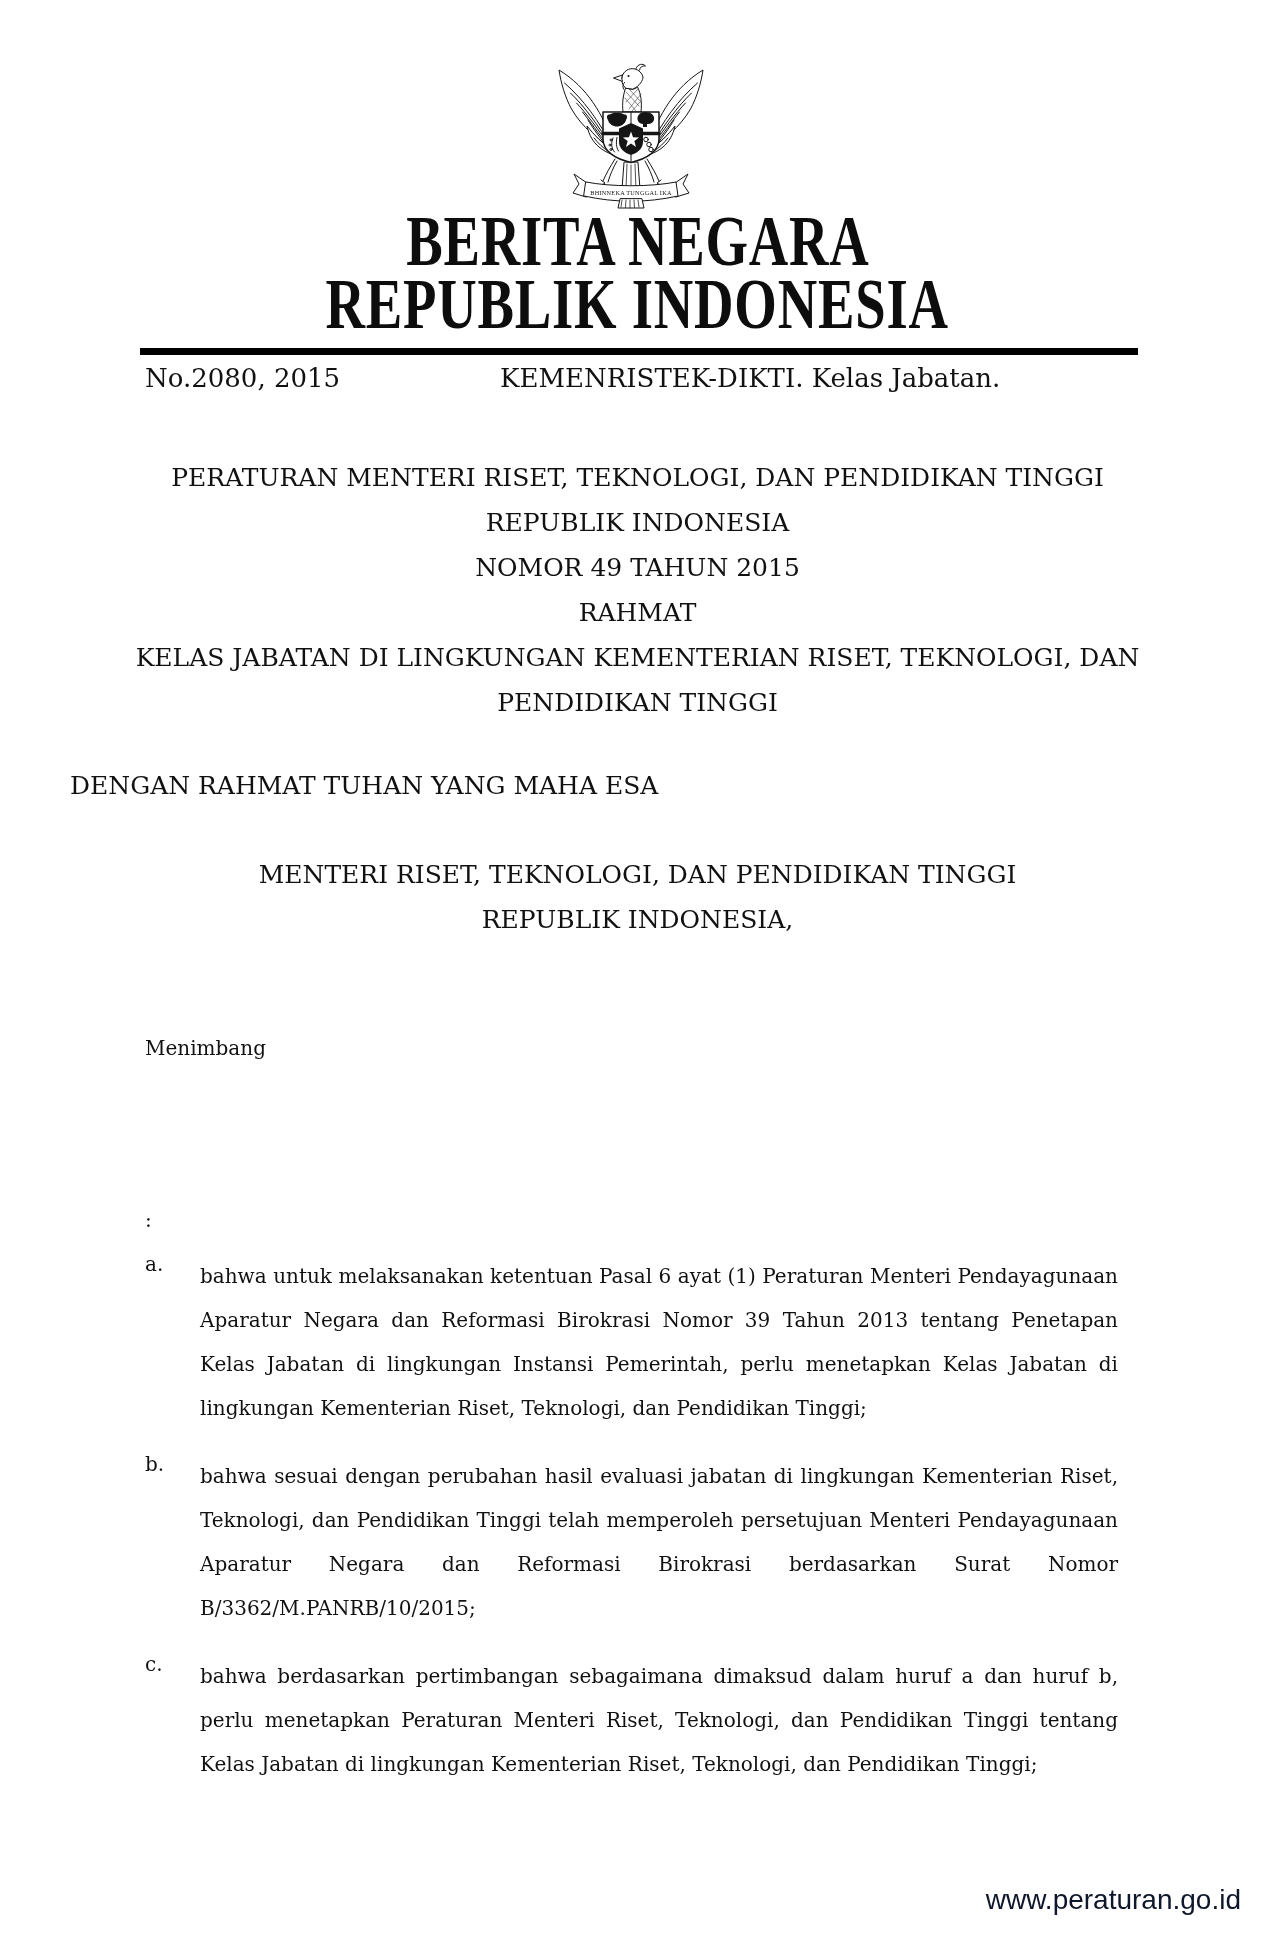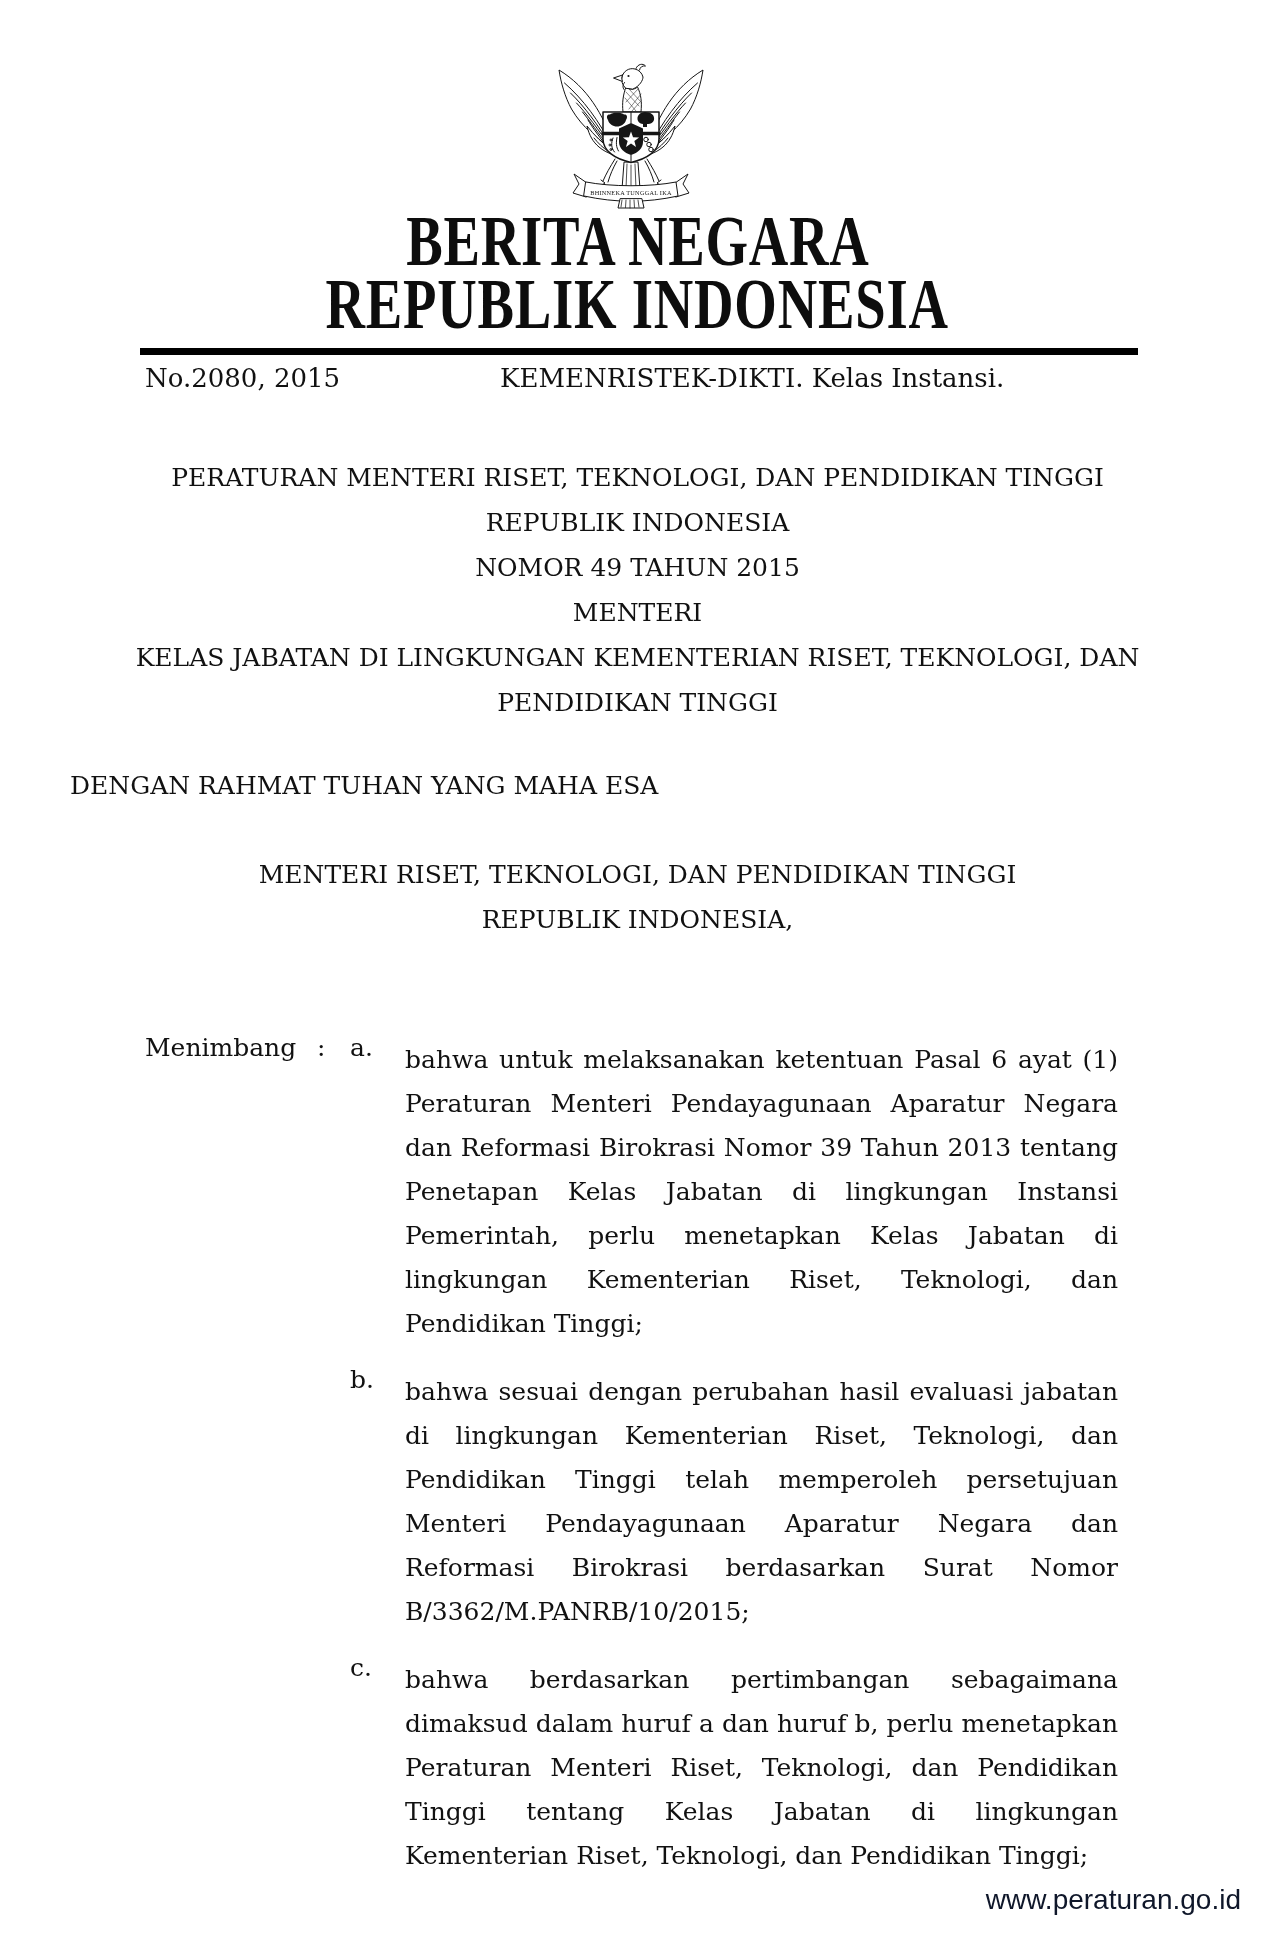--- a/index.html
+++ b/index.html
@@ -89,22 +89,23 @@
     line-height: 45px;
   }
   
   .considerations {
     position: absolute;
     top: 1026px;
     left: 145px;
     width: 985px;
     display: flex;
     align-items: flex-start;
-    font-size: 25px;
+    font-size: 20px;
     line-height: 44px;
+    flex-direction: column;
   }
   .cons-label { width: 172px; flex: 0 0 172px; }
   .cons-colon { width: 33px;  flex: 0 0 33px; }
   .cons-items { flex: 1 1 auto; }
   .cons-item  { display: flex; align-items: flex-start; }
   .cons-marker { width: 43px; flex: 0 0 43px; }
   .cons-text {
     flex: 1 1 auto;
     margin: 12px;
     text-align: justify;
@@ -184,27 +185,27 @@
   </svg>
 
   <div class="masthead-title">
     <span class="mt-line"><span>BERITA NEGARA</span></span>
     <span class="mt-line"><span>REPUBLIK INDONESIA</span></span>
   </div>
 
   <div class="masthead-rule"></div>
 
   <div class="issue-number">No.2080, 2015</div>
-  <div class="issue-subject">KEMENRISTEK-DIKTI. Kelas Instansi.</div>
+  <div class="issue-subject">KEMENRISTEK-DIKTI. Kelas Jabatan.</div>
 
   <div class="title-block">
     <div>PERATURAN MENTERI RISET, TEKNOLOGI, DAN PENDIDIKAN TINGGI</div>
     <div>REPUBLIK INDONESIA</div>
     <div>NOMOR 49 TAHUN 2015</div>
-    <div>MENTERI</div>
+    <div>RAHMAT</div>
     <div>KELAS JABATAN DI LINGKUNGAN KEMENTERIAN RISET, TEKNOLOGI, DAN</div>
     <div>PENDIDIKAN TINGGI</div>
   </div>
 
   <div class="invocation">DENGAN RAHMAT TUHAN YANG MAHA ESA</div>
 
   <div class="authority">
     <div>MENTERI RISET, TEKNOLOGI, DAN PENDIDIKAN TINGGI</div>
     <div>REPUBLIK INDONESIA,</div>
   </div>

